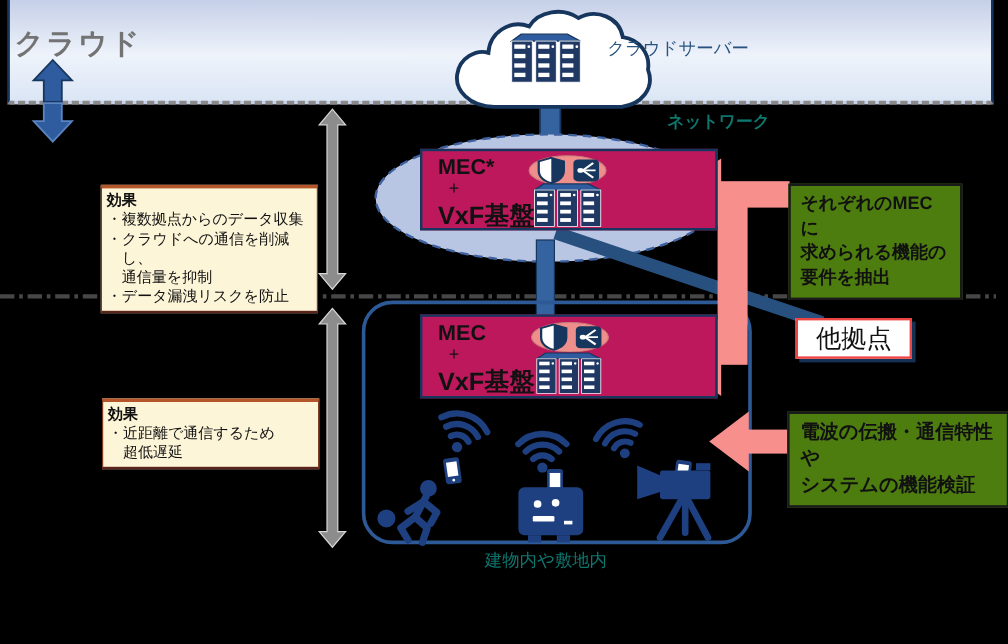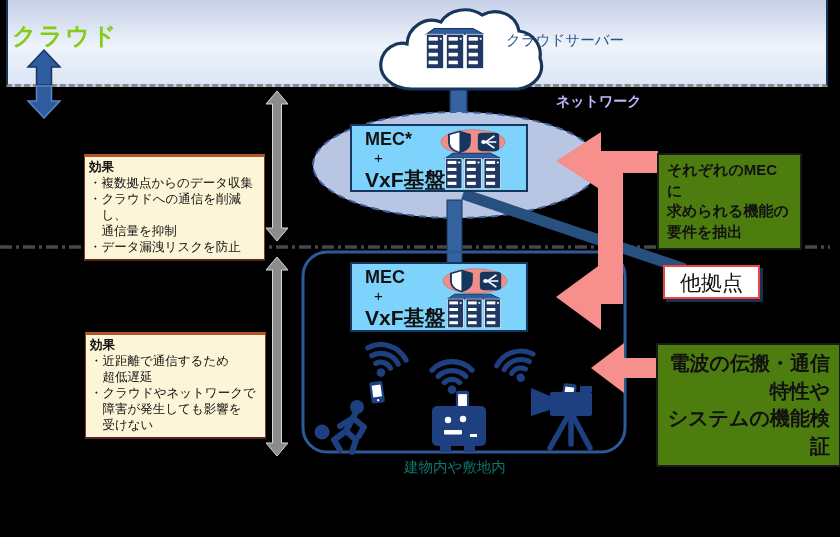--- a/index.html
+++ b/index.html
@@ -6,46 +6,46 @@
   .stage{position:relative;width:840px;height:537px;background:#000;overflow:hidden;
          font-family:"Liberation Sans","DejaVu Sans",sans-serif;}
   .abs{position:absolute;box-sizing:border-box;}
   
   .band{left:6px;top:0;width:822px;height:87px;z-index:0;
         background:linear-gradient(180deg,#c5cfe7 0%,#eef3fb 55%,#dbe6f5 100%);
         border-left:2px solid #17365d;border-right:2px solid #17365d;
         border-bottom:3px dashed #8a8a8a;}
   .svgov{left:0;top:0;width:840px;height:537px;z-index:1;pointer-events:none;}
   .lbl{z-index:2;white-space:nowrap;}
-  .cloud-zone{left:12px;top:20px;font-size:24px;font-weight:bold;color:#84cc16;letter-spacing:2px;}
+  .cloud-zone{left:12px;top:20px;font-size:24px;font-weight:bold;color:#737373;letter-spacing:2px;}
   .edge-zone{left:11px;top:115px;font-size:21px;font-weight:bold;color:#1f4e79;letter-spacing:2px;}
   .srv-lbl{left:506px;top:31px;font-size:14.5px;color:#28527f;}
-  .net-lbl{left:556px;top:93px;font-size:14px;font-weight:bold;color:#c4b5fd;}
+  .net-lbl{left:556px;top:93px;font-size:14px;font-weight:bold;color:#0f766e;}
   .prem-lbl{left:404px;top:458px;font-size:14.5px;font-weight:normal;color:#0f766e;}
   
-  .mecbox{width:178px;background:#7dd3fc;border:2.5px solid #17365d;z-index:2;}
+  .mecbox{width:248px;background:#be185d;border:2.5px solid #17365d;z-index:2;}
   .mec-upper{left:350px;top:124px;height:68px;}
   .mec-lower{left:350px;top:262px;height:70px;}
   .mec-t1{position:absolute;left:13px;top:3px;font-size:18px;font-weight:bold;color:#111;}
   .mec-t2{position:absolute;left:22px;top:23px;font-size:15px;color:#111;}
   .mec-t3{position:absolute;left:13px;top:40px;font-size:21px;font-weight:bold;color:#111;}
   .icon-abs{position:absolute;}
   
   .effect{width:181px;background:#fdf5d8;z-index:2;color:#111;
           border:1px solid #7f3f24;border-top:3px solid #b4552a;border-bottom:2px solid #5a241c;
           padding:2px 5px 4px 4px;font-size:12.5px;line-height:1.28;}
   .effect-top{left:84px;top:154px;}
   .effect-bottom{left:85px;top:332px;}
   .effect .ttl{font-weight:bold;}
   .bullet{padding-left:1em;text-indent:-1em;white-space:pre-line;}
   
   .callout{background:#4d7c0f;border:2px solid #1a1a1a;z-index:2;color:#111;
            font-weight:bold;white-space:pre-line;line-height:1.38;}
   .callout-top{left:657px;top:153px;width:145px;font-size:15px;padding:5px 8px;}
-  .callout-bottom{left:656px;top:343px;width:185px;font-size:20px;padding:5px 9px;text-align:right;}
+  .callout-bottom{left:656px;top:343px;width:185px;font-size:16px;padding:5px 9px;}
   
   .othersite{left:663px;top:265px;width:97px;height:34px;background:#fff;z-index:2;
              border:2px solid #ef4444;box-shadow:3px 3px 0 rgba(23,54,93,.9);
              font-size:21px;color:#111;text-align:center;line-height:31px;}
 </style>
 </head>
 <body>
 
 <div class="stage">
 
@@ -222,23 +222,20 @@
     <div class="ttl">効果</div>
     <div class="bullet">・複数拠点からのデータ収集</div>
     <div class="bullet">・クラウドへの通信を削減し、
 通信量を抑制</div>
     <div class="bullet">・データ漏洩リスクを防止</div>
   </div>
   <div class="abs effect effect-bottom">
     <div class="ttl">効果</div>
     <div class="bullet">・近距離で通信するため
 超低遅延</div>
-    <div class="bullet">・クラウドやネットワークで
-障害が発生しても影響を
-受けない</div>
   </div>
 
   <div class="abs callout callout-top">それぞれのMECに
 求められる機能の
 要件を抽出</div>
   <div class="abs callout callout-bottom">電波の伝搬・通信特性や
 システムの機能検証</div>
 
   <div class="abs othersite">他拠点</div>
 

